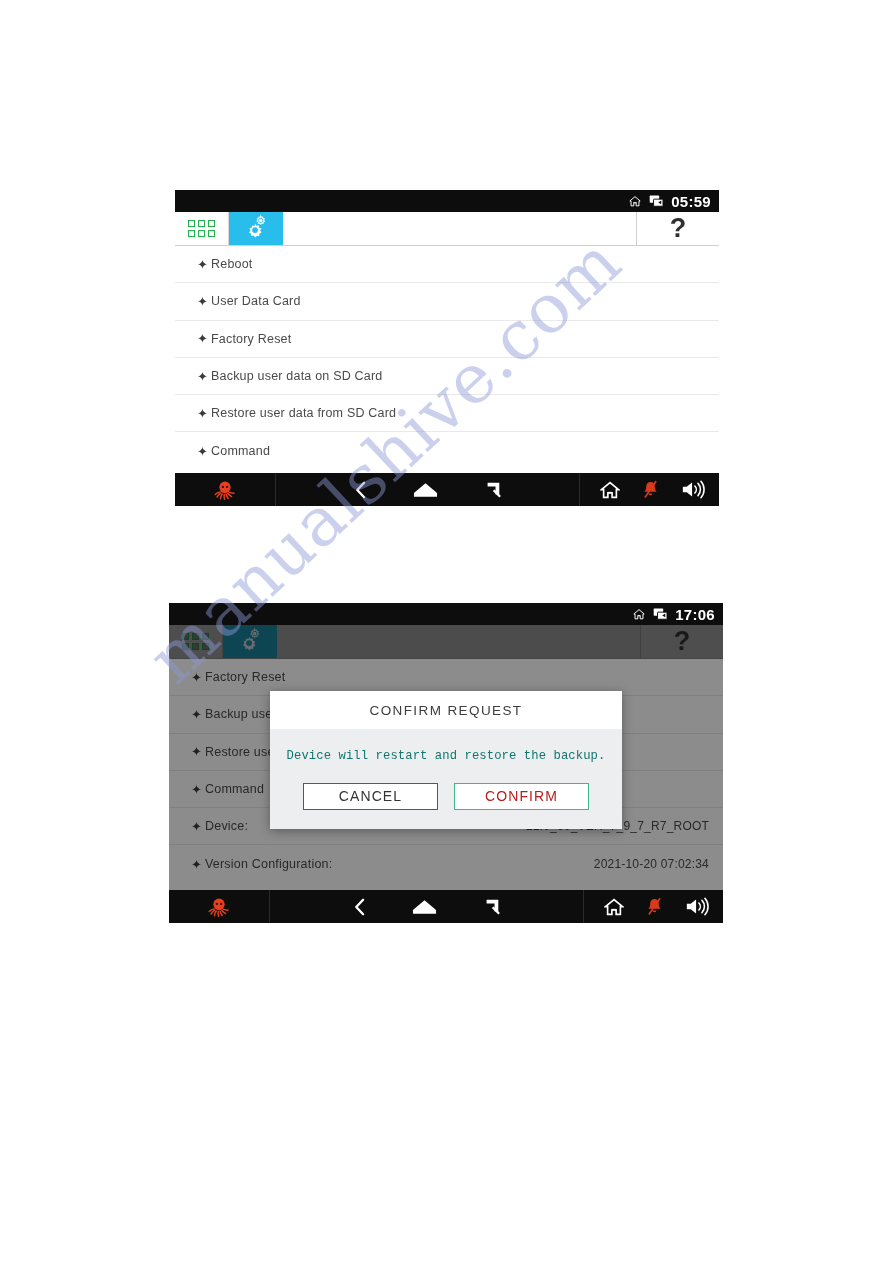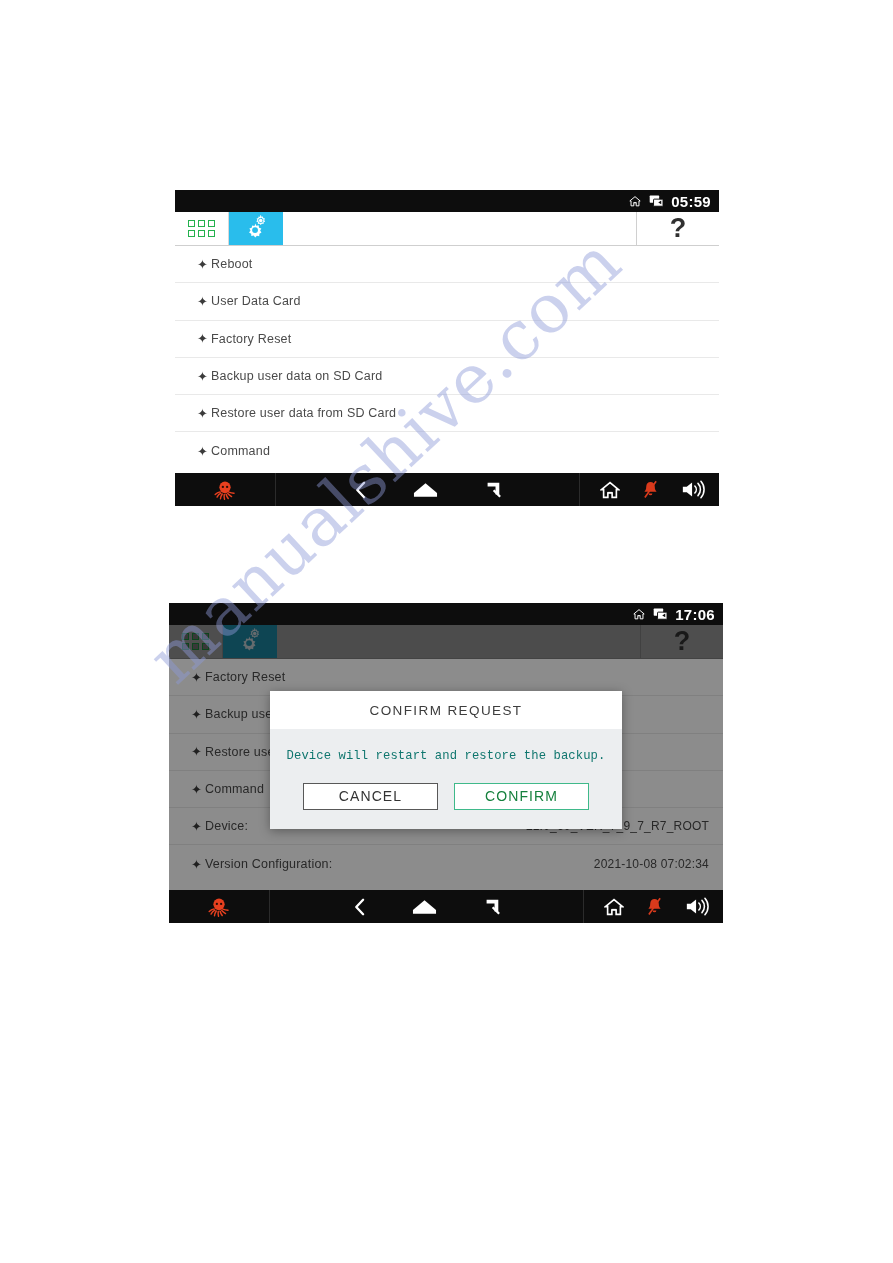--- a/index.html
+++ b/index.html
@@ -223,21 +223,21 @@
     height: 27px;
     display: flex; align-items: center; justify-content: center;
     background: #ffffff;
     font-size: 14px;
     letter-spacing: 1.1px;
     box-sizing: border-box;
     cursor: pointer;
     font-family: "Liberation Sans", sans-serif;
   }
   .dlg-btn.cancel  { border: 1.6px solid #585858; color: #333333; }
-  .dlg-btn.confirm { border: 1.6px solid #3fb98a; color: #15803d; }
+  .dlg-btn.confirm { border: 1.6px solid #3fb98a; color: #b91c1c; }
 </style>
 </head>
 <body>
 
 <div class="device" id="device-top">
 
   <div class="statusbar">
     <span class="sb-icon">
       <svg width="14" height="13" viewBox="0 0 24 24">
           <path d="M12 3 2.5 11h2.2v9h5.1v-5.6h4.4V20h5.1v-9h2.2z" fill="none" stroke="#fff" stroke-width="1.8"></path>
@@ -435,21 +435,21 @@
       <span class="row-value"></span>
     </div>
     <div class="row">
       <span class="bullet">✦</span>
       <span class="row-label">Device:</span>
       <span class="row-value">21.0_60_VER_7_9_7_R7_ROOT</span>
     </div>
     <div class="row">
       <span class="bullet">✦</span>
       <span class="row-label">Version Configuration:</span>
-      <span class="row-value">2021-10-08 07:02:34</span>
+      <span class="row-value">2021-10-20 07:02:34</span>
     </div>
   </div>
 
   <div class="scrim"></div>
 
   <div class="dialog">
     <div class="dialog-title">CONFIRM REQUEST</div>
     <div class="dialog-body">
       <div class="dialog-msg">Device will restart and restore the backup.</div>
     </div>

